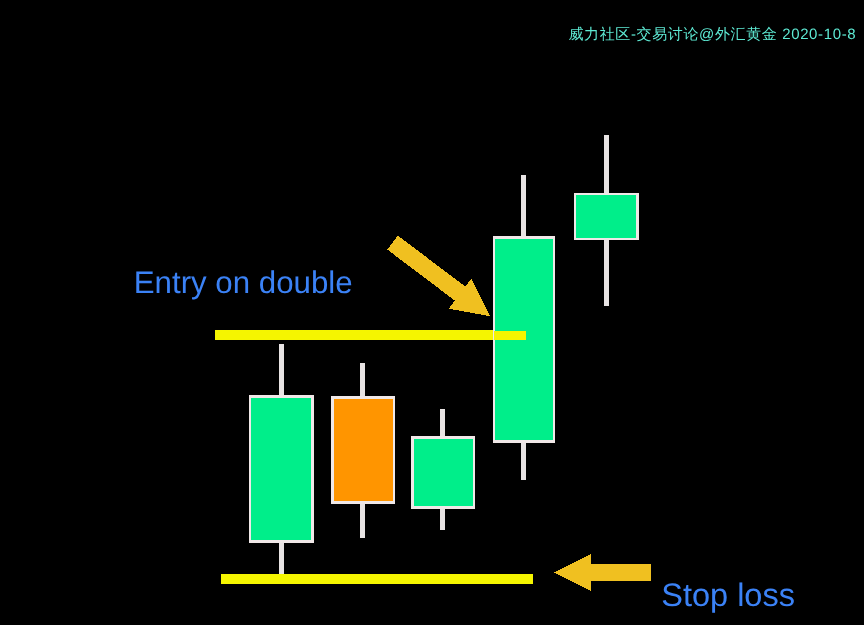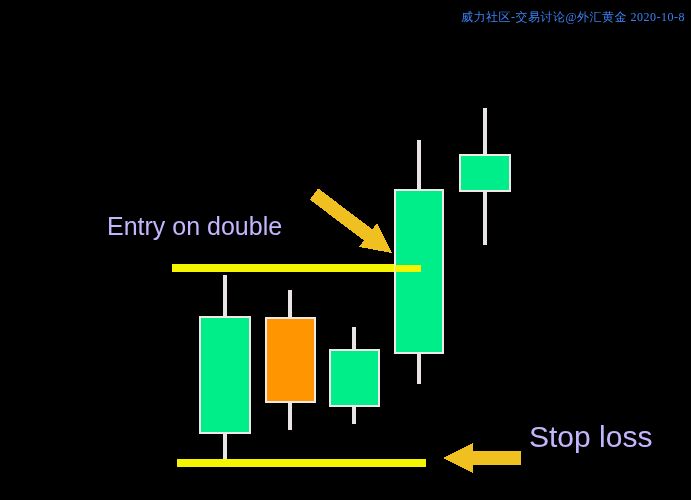--- a/index.html
+++ b/index.html
@@ -11,52 +11,52 @@
     position: relative;
     width: 691px;
     height: 500px;
     background: #000000;
     overflow: hidden;
     font-family: "Liberation Sans", sans-serif;
   }
   
   #watermark {
     position: absolute;
-    top: 9px;
+    top: 19px;
     right: 6px;
-    color: #3b82f6;
+    color: #5eead4;
     font-size: 12px;
     letter-spacing: 0.5px;
     white-space: nowrap;
-    font-family: Liberation Serif, serif;
+    font-family: Liberation Sans, sans-serif;
     user-select: none;
   }
   
   #chart-canvas {
     position: absolute;
     inset: 0;
   }
   
   .annotation-text {
     position: absolute;
-    color: #c4b5fd;
+    color: #3b82f6;
     font-size: 25px;
     line-height: 1.28;
     white-space: pre;
     font-family: "Liberation Sans", sans-serif;
     user-select: none;
   }
   #entry-annotation {
     left: 107px;
     top: 146px;
   }
   #stoploss-annotation {
     left: 529px;
-    top: 418px;
-    font-size: 30px;
+    top: 460px;
+    font-size: 26px;
   }
 </style>
 </head>
 <body>
 
 <div id="screen">
 
   <svg id="chart-canvas" viewBox="0 0 691 500" width="691" height="500" xmlns="http://www.w3.org/2000/svg" shape-rendering="crispEdges">
     <rect x="0" y="0" width="691" height="500" fill="#000000"></rect>
     <g id="wicks-layer">

